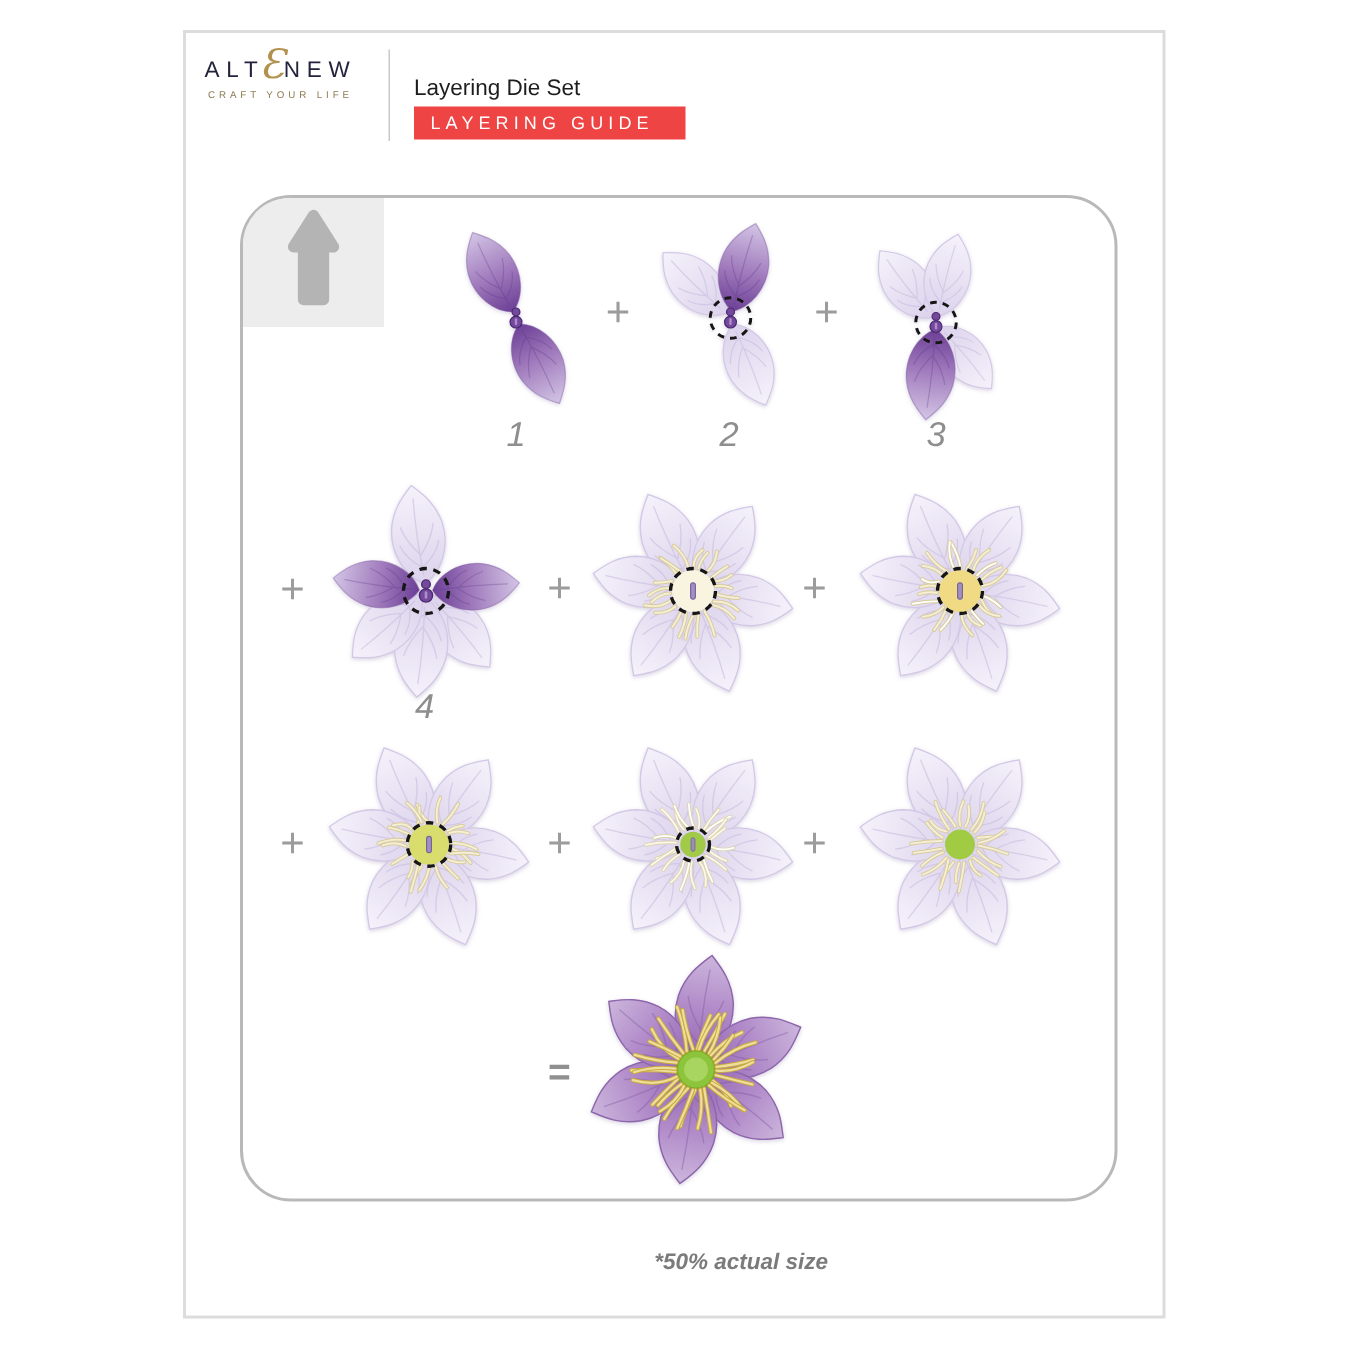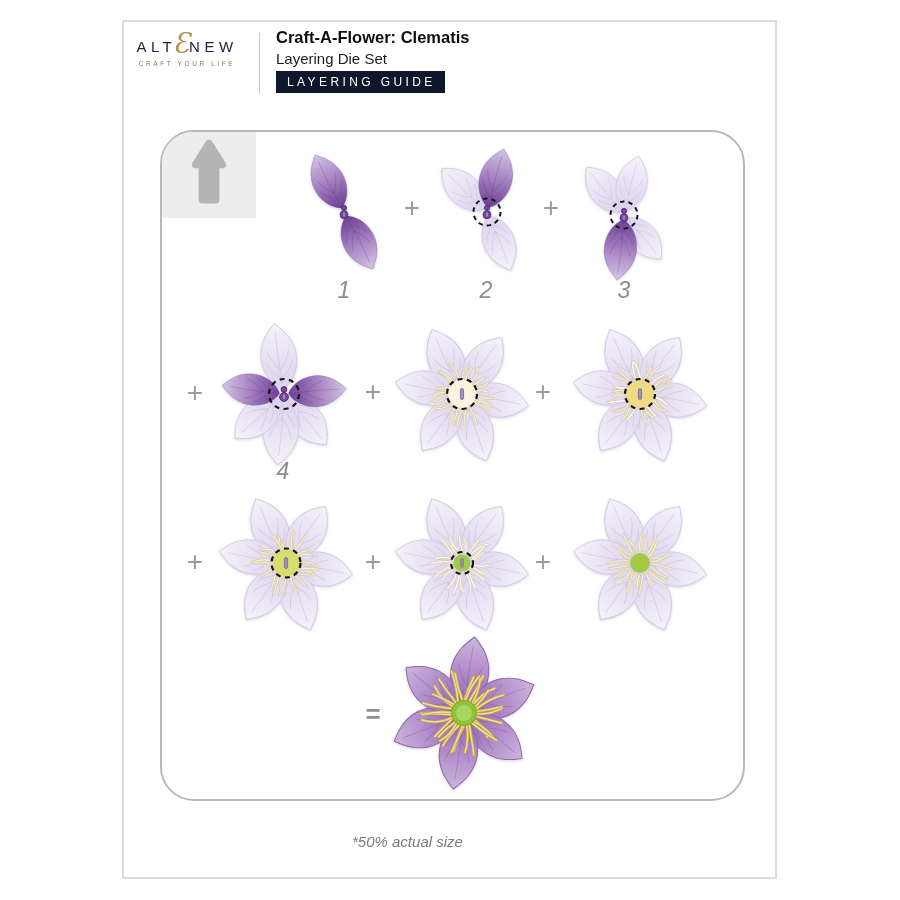--- a/index.html
+++ b/index.html
@@ -11,22 +11,22 @@
   
   .logo{position:absolute;left:128px;top:38px;width:118px;text-align:center;}
   .logo-word{display:flex;align-items:center;justify-content:center;color:#23233d;
              font-size:15px;letter-spacing:4.5px;font-weight:500;}
   .logo-amp{font-family:"DejaVu Serif",serif;font-style:italic;font-size:27px;line-height:0;
             color:#b3914f;margin:0 -1px 6px -3px;letter-spacing:0;}
   .logo-tagline{margin-top:5px;font-size:6.5px;letter-spacing:2.6px;color:#8d7b52;}
   .header-divider{position:absolute;left:259px;top:33px;width:1px;height:61px;background:#c9c9c9;}
   .title{position:absolute;left:276px;top:28px;font-size:16.5px;font-weight:bold;color:#0e0e0e;}
   .subtitle{position:absolute;left:276px;top:50px;font-size:15px;color:#1d1d1d;}
-  .badge{position:absolute;left:276px;top:71px;background:#0f172a;color:#fff;
-         font-size:12px;letter-spacing:3.4px;padding:4px 9px 4px 11px;}
+  .badge{position:absolute;left:276px;top:71px;background:#ef4444;color:#fff;
+         font-size:12px;letter-spacing:3.4px;padding:4px 21px 4px 11px;}
   
   .panel{position:absolute;left:160px;top:130px;width:585px;height:671px;
          border:2px solid #b9b9b9;border-radius:34px;box-sizing:border-box;background:#fff;}
   .corner-die{position:absolute;left:162px;top:132px;width:94px;height:86px;background:#ededed;
               border-top-left-radius:31px;display:flex;align-items:center;justify-content:center;}
   
   .fl{position:absolute;width:170px;height:170px;}
   .fl svg{filter:drop-shadow(0 1.5px 1.5px rgba(110,95,150,0.28));}
   #pf1{left:259px;top:127px}  #pf2{left:402px;top:127px}  #pf3{left:539px;top:130px}
   #pf4{left:199px;top:309px}  #pf5{left:377px;top:309px}  #pf6{left:555px;top:309px}
@@ -35,22 +35,22 @@
   
   .op{position:absolute;transform:translate(-50%,-50%);color:#9c9c9c;font-size:28px;line-height:1;}
   .op.eq{font-weight:700;font-size:26px;color:#909090;}
   #op1{left:412px;top:208px} #op2{left:551px;top:208px}
   #op3{left:195px;top:393px} #op4{left:373px;top:392px} #op5{left:543px;top:392px}
   #op6{left:195px;top:562px} #op7{left:373px;top:562px} #op8{left:543px;top:562px}
   #op9{left:373px;top:714px}
   .lbl{position:absolute;transform:translate(-50%,-50%);font-style:italic;font-size:23px;color:#8e8e8e;}
   #lb1{left:344px;top:290px} #lb2{left:486px;top:290px} #lb3{left:624px;top:290px} #lb4{left:283px;top:471px}
   
-  .foot-note{position:absolute;left:352px;top:832px;width:200px;text-align:left;
-             font-style:italic;font-size:15px;line-height:19px;color:#7b7b7b;}
+  .foot-note{position:absolute;left:352px;top:832px;width:200px;text-align:right;
+             font-style:italic;font-size:15px;line-height:19px;color:#7b7b7b;font-weight:bold;}
   .copyright{position:absolute;left:650px;top:844px;width:130px;text-align:center;
              font-size:10.5px;line-height:13px;color:#303030;}
   .hidden-defs{position:absolute;width:0;height:0;overflow:hidden;}
 </style>
 </head>
 <body>
 
 <div class="page">
 
   <svg class="hidden-defs" aria-hidden="true">
@@ -77,21 +77,20 @@
 
   <div class="logo">
     <div class="logo-word">
       <span>ALT</span>
         <span class="logo-amp">Ɛ</span>
         <span>NEW</span>
     </div>
     <div class="logo-tagline">CRAFT YOUR LIFE</div>
   </div>
   <div class="header-divider"></div>
-  <div class="title">Craft-A-Flower: Clematis</div>
   <div class="subtitle">Layering Die Set</div>
   <div class="badge">LAYERING GUIDE</div>
 
   <div class="panel"></div>
   <div class="corner-die">
     <svg width="60" height="76" viewBox="-30 -40 60 80">
       <path d="M0,-33 L14,-11 L7,-11 L7,26 L-7,26 L-7,-11 L-14,-11 Z" fill="#b4b4b4" stroke="#b4b4b4" stroke-width="8" stroke-linejoin="round" stroke-linecap="round"></path>
     </svg>
   </div>
 

